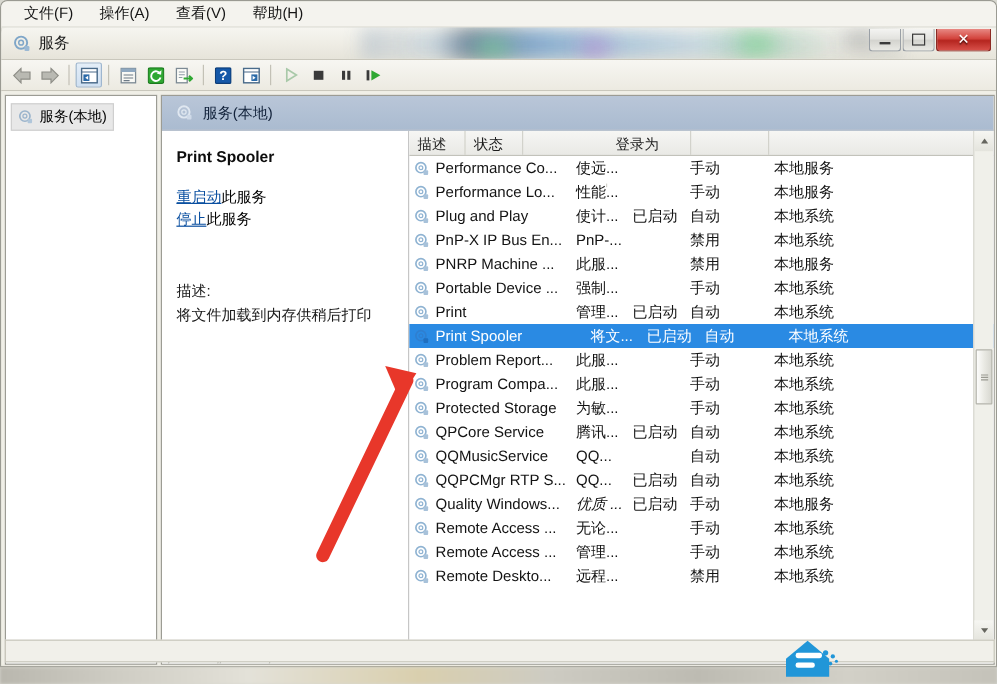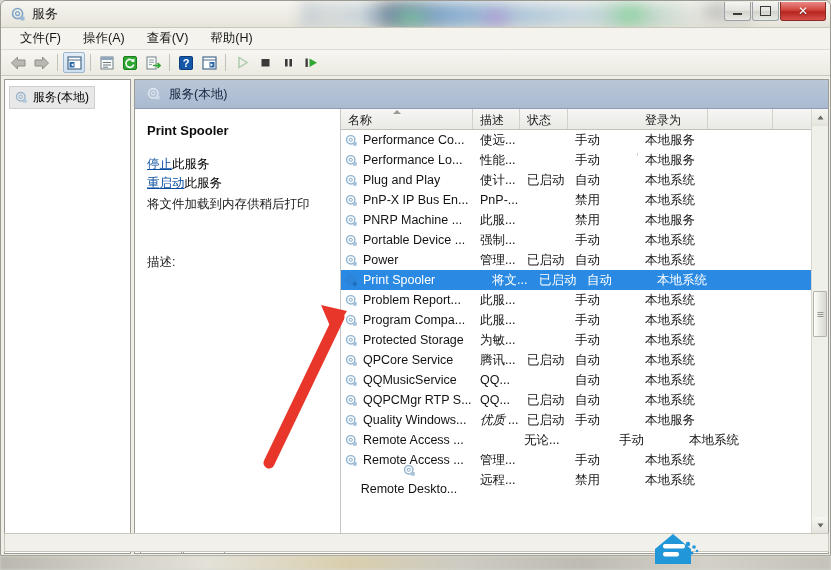--- a/index.html
+++ b/index.html
@@ -341,47 +341,47 @@
       #d9cfae 42%, #cdcbc2 55%, #bdbbb2 70%,
       #d2d0c7 85%, #c4c2b9 100%);
     filter: blur(1.5px);
   }
 </style>
 </head>
 <body>
 
 <div id="window">
 
+  <div id="menubar">
+    <div class="menu-item">文件(F)</div>
+    <div class="menu-item">操作(A)</div>
+    <div class="menu-item">查看(V)</div>
+    <div class="menu-item">帮助(H)</div>
+  </div>
+
   <div id="titlebar">
     <div class="blur-wash" id="bw1"></div>
     <div class="blur-wash" id="bw2"></div>
     <div class="blur-wash" id="bw3"></div>
     <div class="blur-wash" id="bw4"></div>
     <div class="blur-wash" id="bw5"></div>
     <div class="blur-wash" id="bw6"></div>
 
     <svg id="title-icon" viewBox="0 0 16 16">
       <circle cx="7" cy="7" r="5.4" fill="none" stroke="#7fa6c8" stroke-width="1.7"></circle>
       <circle cx="7" cy="7" r="2.1" fill="none" stroke="#7fa6c8" stroke-width="1.3"></circle>
       <rect x="10" y="10" width="4.4" height="4.4" rx="1" fill="#9bb9d4"></rect>
     </svg>
     <div id="title-text">服务</div>
 
     <div id="winbtns">
       <div class="wbtn min"></div>
       <div class="wbtn max"></div>
       <div class="wbtn close">✕</div>
     </div>
-  </div>
-
-  <div id="menubar">
-    <div class="menu-item">文件(F)</div>
-    <div class="menu-item">操作(A)</div>
-    <div class="menu-item">查看(V)</div>
-    <div class="menu-item">帮助(H)</div>
   </div>
 
   <div id="toolbar">
     <div class="tb-btn">
       <svg width="17" height="14" viewBox="0 0 17 14">
         <path d="M7.5 1 L1.5 7 L7.5 13 L7.5 10 L15 10 L15 4 L7.5 4 Z" fill="#b9b9b2" stroke="#8e8e87" stroke-width="1"></path>
       </svg>
     </div>
     <div class="tb-btn">
       <svg width="17" height="14" viewBox="0 0 17 14">
@@ -486,33 +486,32 @@
         </svg>
         <span>服务(本地)</span>
       </div>
 
       <div id="pane-inner">
 
         <div id="detail">
           <div id="svc-title">Print Spooler</div>
           <div class="action-links">
             <div>
+              <span class="lnk">重启动</span><span>此服务</span>
+            </div>
+            <div>
               <span class="lnk">停止</span><span>此服务</span>
             </div>
-            <div>
-              <span class="lnk">重启动</span><span>此服务</span>
-            </div>
           </div>
+          <div id="desc-label">描述:</div>
           <div id="desc-text">将文件加载到内存供稍后打印</div>
-          <div id="desc-label">描述:</div>
         </div>
 
         <div id="list-wrap">
           <div id="list-head">
-              <div class="hcell" style="width: 132px;">名称<div class="sort-caret"></div></div>
               <div class="hcell" style="width: 47px;">描述</div>
               <div class="hcell" style="width: 48px;">状态</div>
               <div class="hcell" style="width: 70px; margin-top: 44px;">启动类型</div>
               <div class="hcell" style="width: 70px;">登录为</div>
               <div class="hcell" style="width: 65px;"></div>
             </div>
           <div id="rows">
               <div class="row">
                 <div class="cell name" style="width: 132px;">
                   <svg class="gear" viewBox="0 0 14 14">
@@ -597,21 +596,21 @@
                 <div class="cell" style="width: 70px;">手动</div>
                 <div class="cell" style="width: 70px;">本地系统</div>
               </div>
               <div class="row">
                 <div class="cell name" style="width: 132px;">
                   <svg class="gear" viewBox="0 0 14 14">
   <circle cx="6.2" cy="6.2" r="4.5" fill="none" stroke="#8fb3d2" stroke-width="1.5"></circle>
   <circle cx="6.2" cy="6.2" r="1.7" fill="none" stroke="#8fb3d2" stroke-width="1.1"></circle>
   <rect x="8.5" y="8.5" width="4.2" height="4.2" rx="0.8" fill="#a8c2da"></rect>
                   </svg>
-                  <span>Power</span>
+                  <span>Print</span>
                 </div>
                 <div class="cell" style="width: 47px;">管理...</div>
                 <div class="cell" style="width: 48px;">已启动</div>
                 <div class="cell" style="width: 70px;">自动</div>
                 <div class="cell" style="width: 70px;">本地系统</div>
               </div>
               <div class="row selected">
                 <div class="cell name" style="width: 132px;">
                   <svg class="gear" viewBox="0 0 14 14">
   <circle cx="6.2" cy="6.2" r="4.5" fill="none" stroke="#2f7fd0" stroke-width="1.5"></circle>
@@ -725,41 +724,41 @@
               </div>
               <div class="row">
                 <div class="cell name" style="width: 132px;">
                   <svg class="gear" viewBox="0 0 14 14">
   <circle cx="6.2" cy="6.2" r="4.5" fill="none" stroke="#8fb3d2" stroke-width="1.5"></circle>
   <circle cx="6.2" cy="6.2" r="1.7" fill="none" stroke="#8fb3d2" stroke-width="1.1"></circle>
   <rect x="8.5" y="8.5" width="4.2" height="4.2" rx="0.8" fill="#a8c2da"></rect>
                   </svg>
                   <span>Remote Access ...</span>
                 </div>
-                <div class="cell" style="width: 47px; margin-left: 44px;">无论...</div>
+                <div class="cell" style="width: 47px;">无论...</div>
                 <div class="cell" style="width: 48px;"></div>
                 <div class="cell" style="width: 70px;">手动</div>
                 <div class="cell" style="width: 70px;">本地系统</div>
               </div>
               <div class="row">
                 <div class="cell name" style="width: 132px;">
                   <svg class="gear" viewBox="0 0 14 14">
   <circle cx="6.2" cy="6.2" r="4.5" fill="none" stroke="#8fb3d2" stroke-width="1.5"></circle>
   <circle cx="6.2" cy="6.2" r="1.7" fill="none" stroke="#8fb3d2" stroke-width="1.1"></circle>
   <rect x="8.5" y="8.5" width="4.2" height="4.2" rx="0.8" fill="#a8c2da"></rect>
                   </svg>
                   <span>Remote Access ...</span>
                 </div>
                 <div class="cell" style="width: 47px;">管理...</div>
                 <div class="cell" style="width: 48px;"></div>
                 <div class="cell" style="width: 70px;">手动</div>
                 <div class="cell" style="width: 70px;">本地系统</div>
               </div>
               <div class="row">
-                <div class="cell name" style="width: 132px; flex-direction: column;">
+                <div class="cell name" style="width: 132px;">
                   <svg class="gear" viewBox="0 0 14 14">
   <circle cx="6.2" cy="6.2" r="4.5" fill="none" stroke="#8fb3d2" stroke-width="1.5"></circle>
   <circle cx="6.2" cy="6.2" r="1.7" fill="none" stroke="#8fb3d2" stroke-width="1.1"></circle>
   <rect x="8.5" y="8.5" width="4.2" height="4.2" rx="0.8" fill="#a8c2da"></rect>
                   </svg>
                   <span>Remote Deskto...</span>
                 </div>
                 <div class="cell" style="width: 47px;">远程...</div>
                 <div class="cell" style="width: 48px;"></div>
                 <div class="cell" style="width: 70px;">禁用</div>

